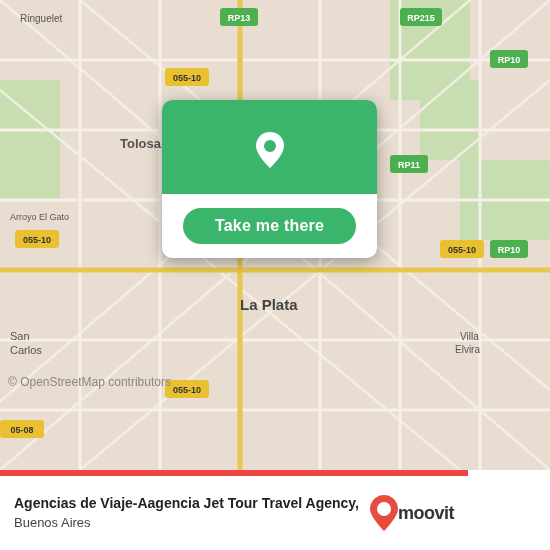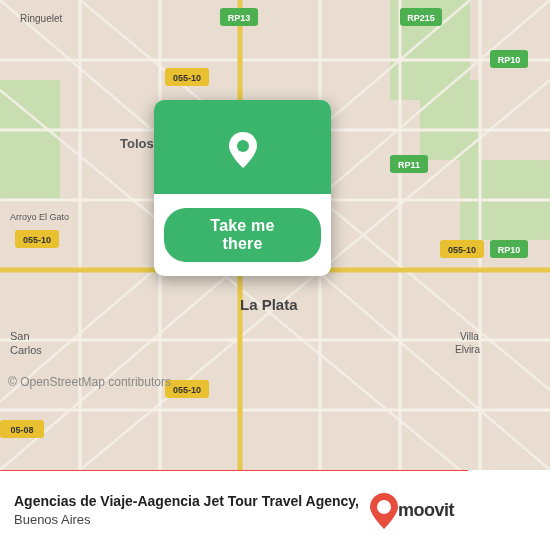--- a/index.html
+++ b/index.html
@@ -23,22 +23,22 @@
     
     #map-svg {
       width: 100%;
       height: 100%;
     }
 
     
     #popup-card {
       position: absolute;
       top: 100px;
-      left: 154px;
-      width: 177px;
+      left: 162px;
+      width: 215px;
       background: white;
       border-radius: 10px;
       box-shadow: 0 4px 16px rgba(0,0,0,0.35);
       display: flex;
       flex-direction: column;
       align-items: center;
       overflow: hidden;
     }
 
     #popup-top {
@@ -72,21 +72,21 @@
       font-weight: 600;
       cursor: pointer;
       letter-spacing: 0.2px;
     }
 
     
     #bottom-bar {
       width: 468px;
       height: 80px;
       background: white;
-      border-top: 1px solid #ef4444;
+      border-top: 6px solid #ef4444;
       display: flex;
       align-items: center;
       padding: 0 14px;
       gap: 10px;
     }
 
     #copyright-text {
       font-size: 12px;
       color: #888;
       position: absolute;

